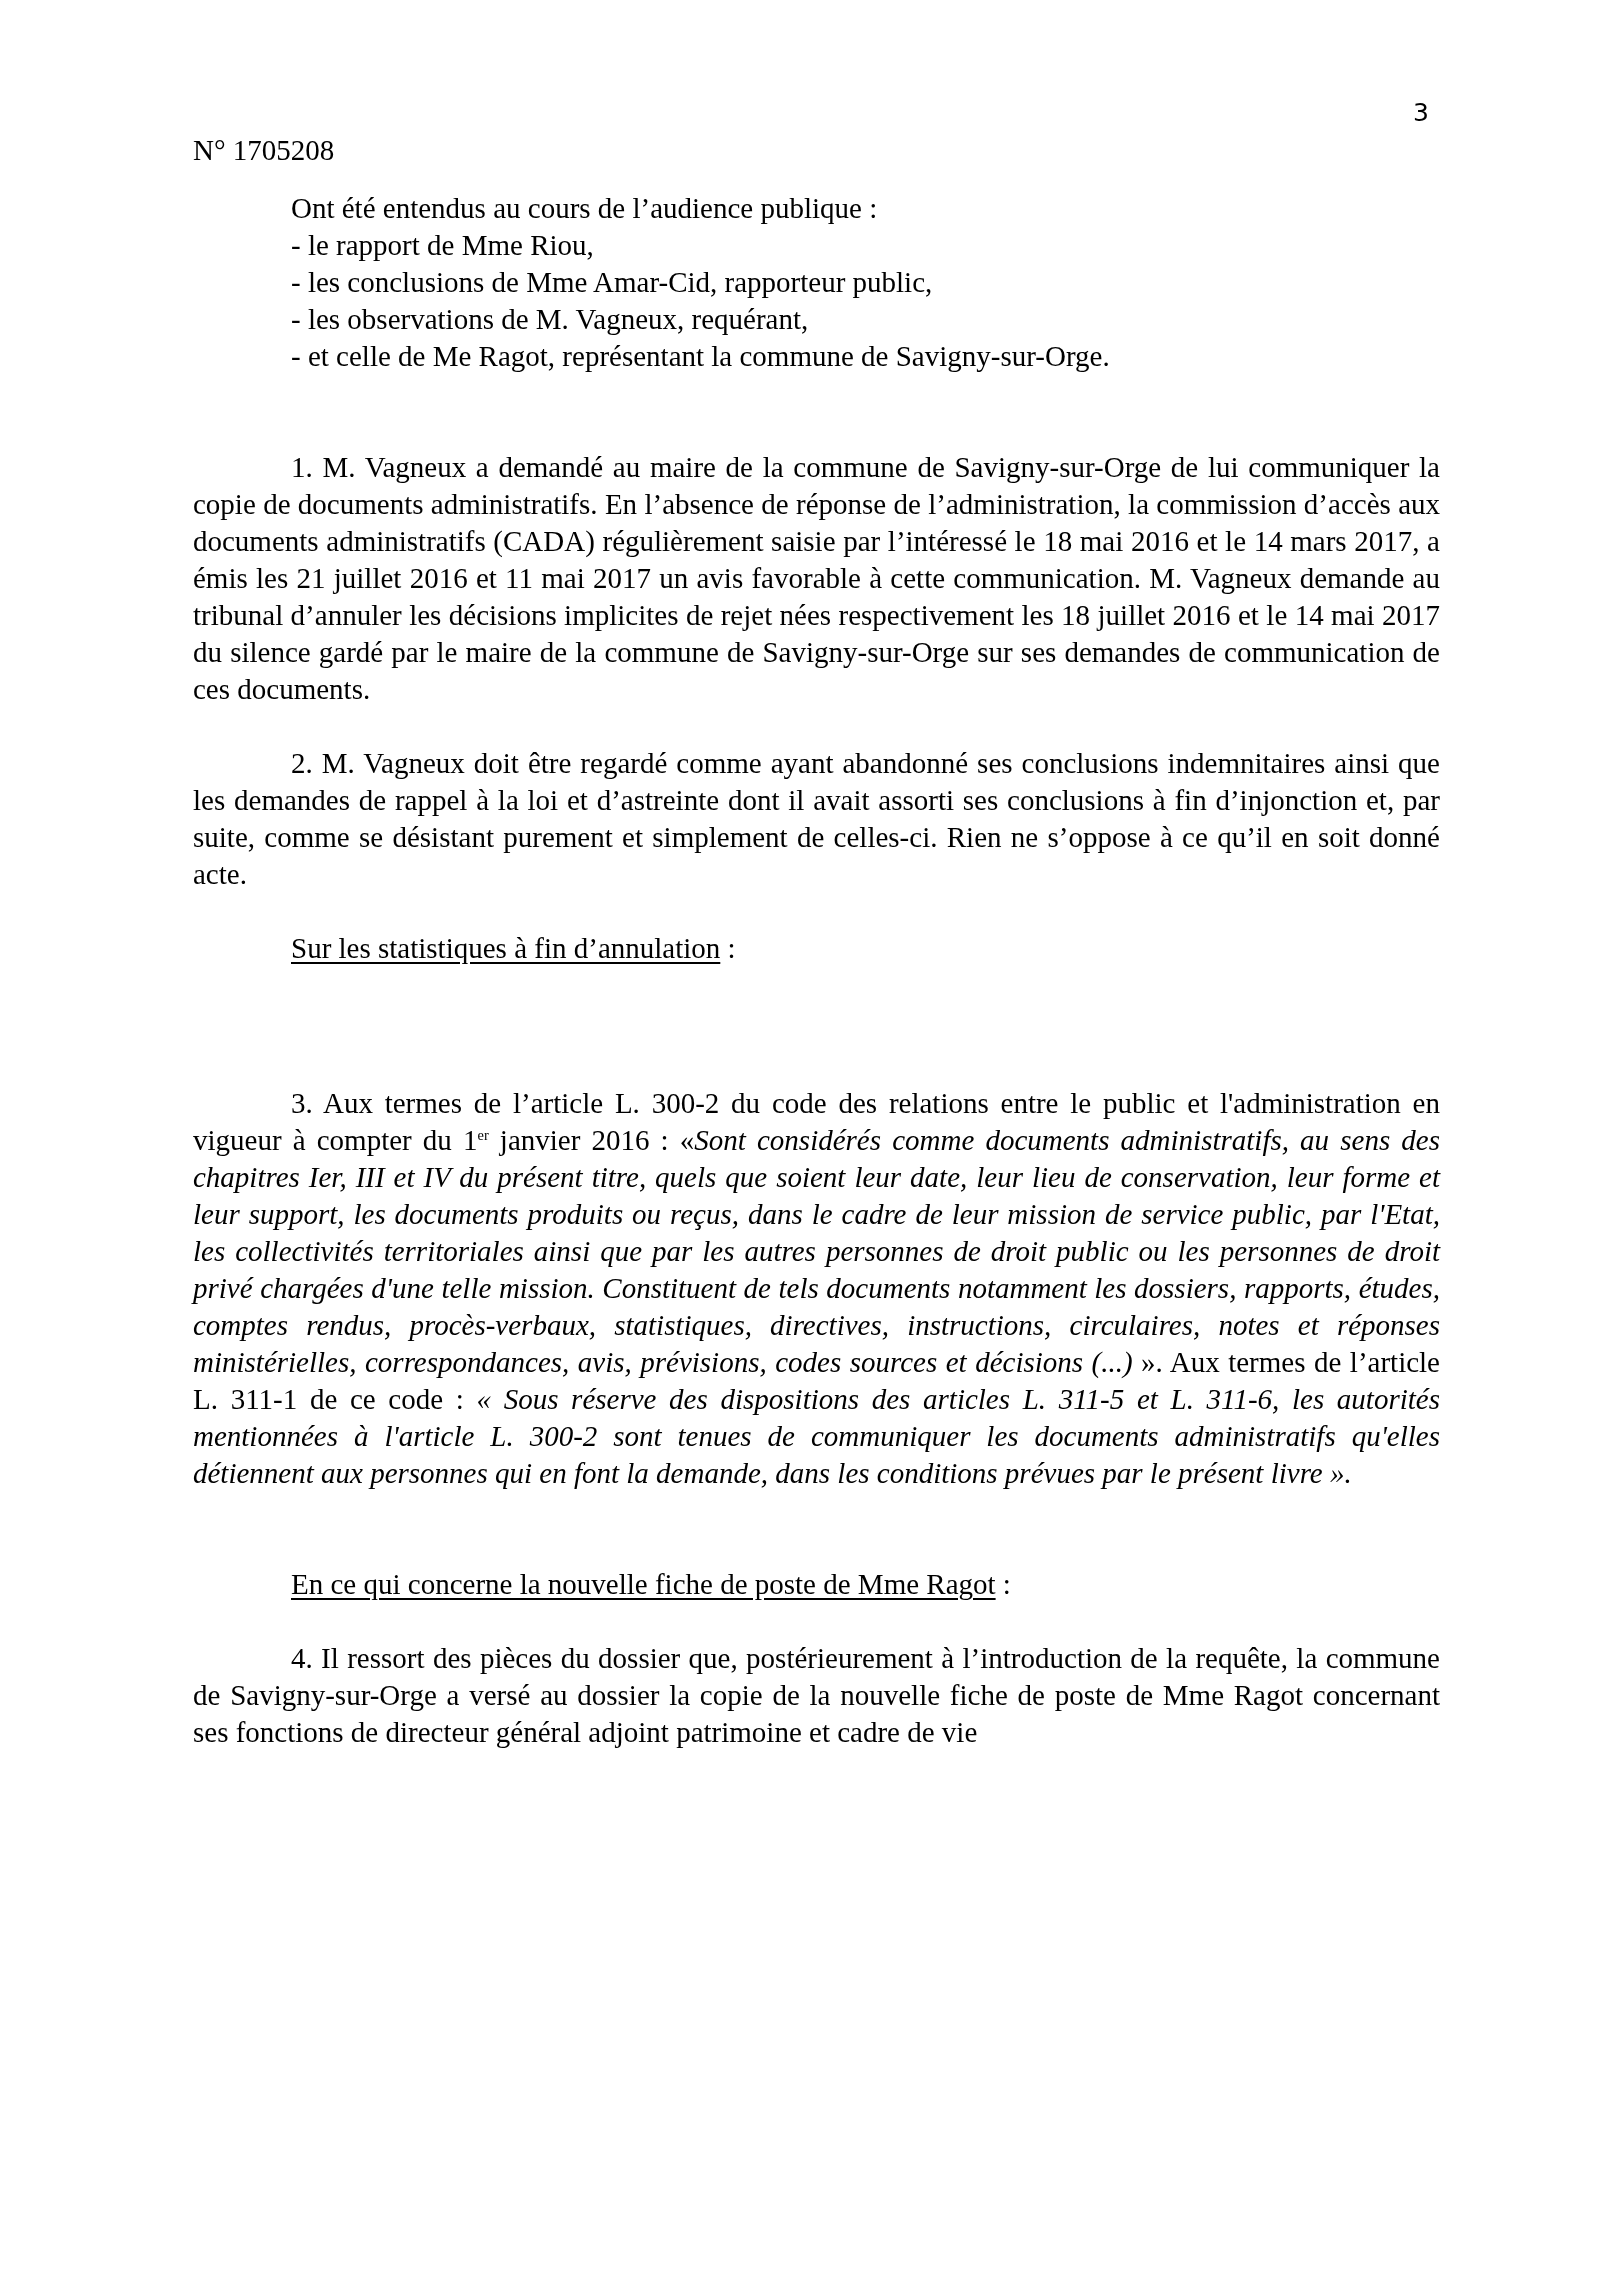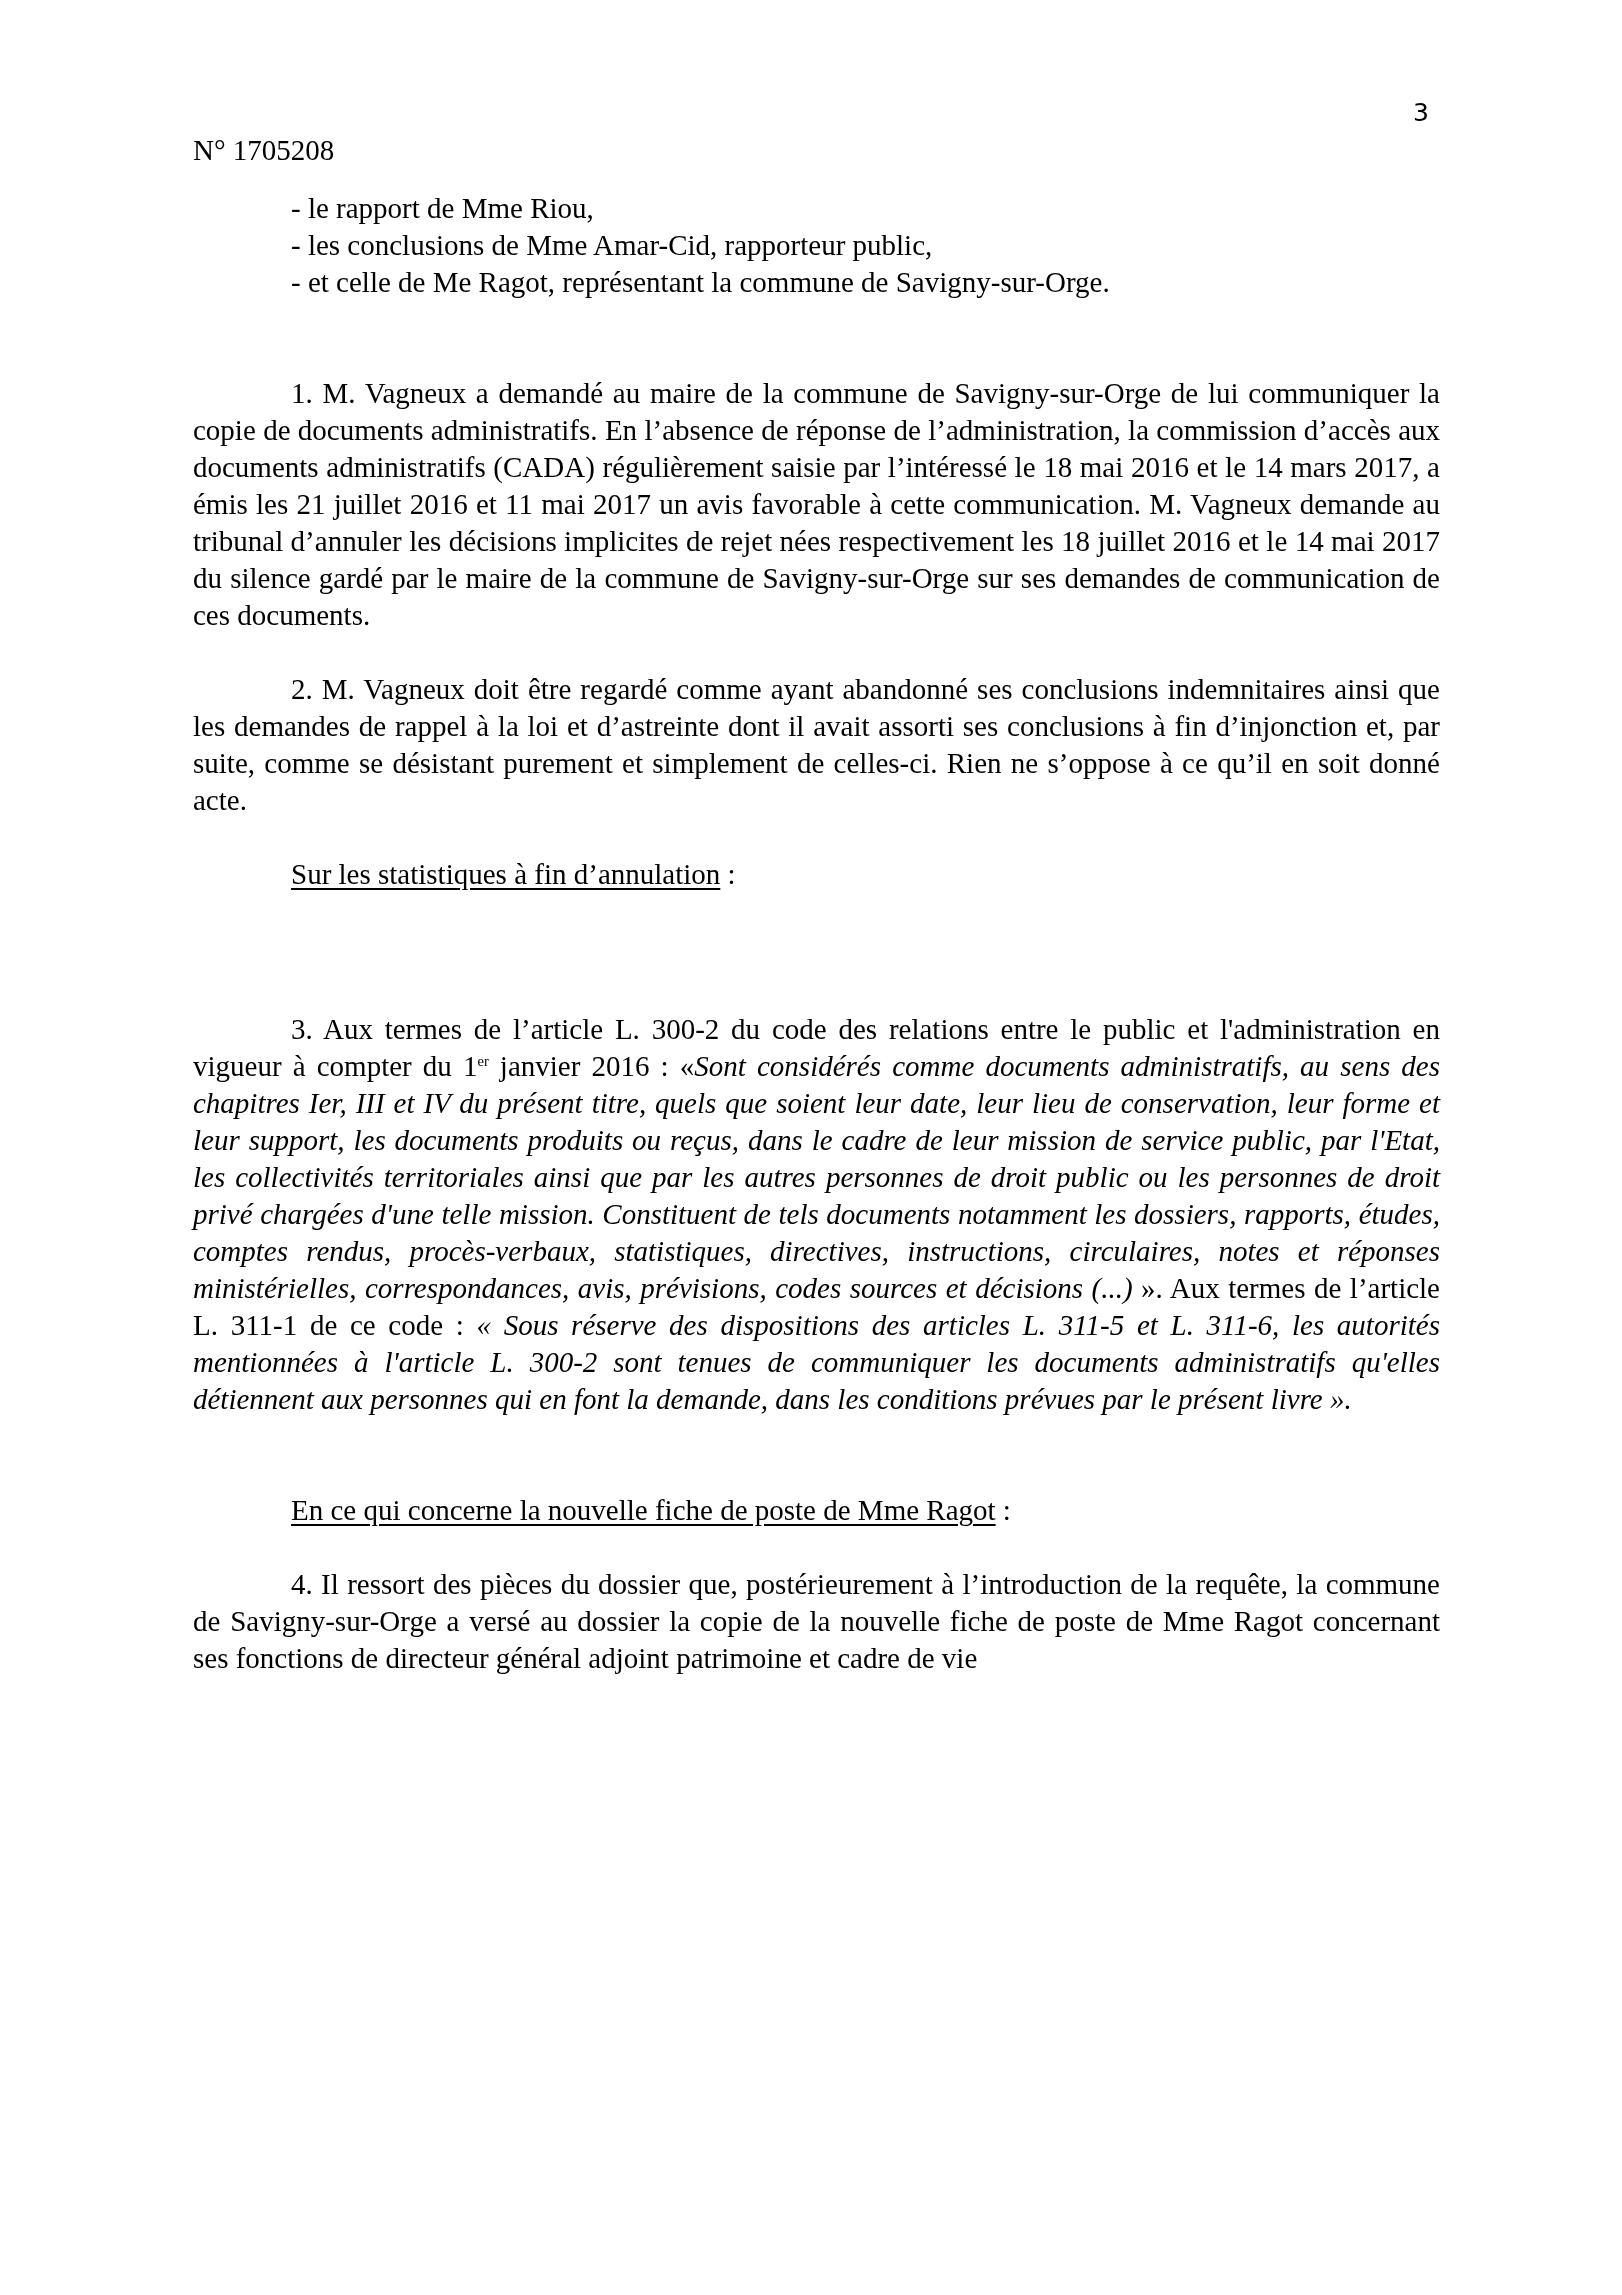--- a/index.html
+++ b/index.html
@@ -34,22 +34,24 @@
 </style>
 </head>
 <body>
 
 <div class="page-num">3</div>
 <div class="case-no">N° 1705208</div>
 
 <div class="doc">
 
   <div class="hearing">
+    <div>Ont été entendus au cours de l’audience publique :</div>
     <div>- le rapport de Mme Riou,</div>
     <div>- les conclusions de Mme Amar-Cid, rapporteur public,</div>
+    <div>- les observations de M. Vagneux, requérant,</div>
     <div>- et celle de Me Ragot, représentant la commune de Savigny-sur-Orge.</div>
   </div>
 
 
   <p class="p1">1. M. Vagneux a demandé au maire de la commune de Savigny-sur-Orge de lui communiquer la copie de documents administratifs. En l’absence de réponse de l’administration, la commission d’accès aux documents administratifs (CADA) régulièrement saisie par l’intéressé le 18 mai 2016 et le 14 mars 2017, a émis les 21 juillet 2016 et 11 mai 2017 un avis favorable à cette communication. M. Vagneux demande au tribunal d’annuler les décisions implicites de rejet nées respectivement les 18 juillet 2016 et le 14 mai 2017 du silence gardé par le maire de la commune de Savigny-sur-Orge sur ses demandes de communication de ces documents.</p>
 
 
   <p class="p2">2. M. Vagneux doit être regardé comme ayant abandonné ses conclusions indemnitaires ainsi que les demandes de rappel à la loi et d’astreinte dont il avait assorti ses conclusions à fin d’injonction et, par suite, comme se désistant purement et simplement de celles-ci. Rien ne s’oppose à ce qu’il en soit donné acte.</p>
 
   <p class="heading h2"><u>Sur les statistiques à fin d’annulation</u><span> :</span></p>

